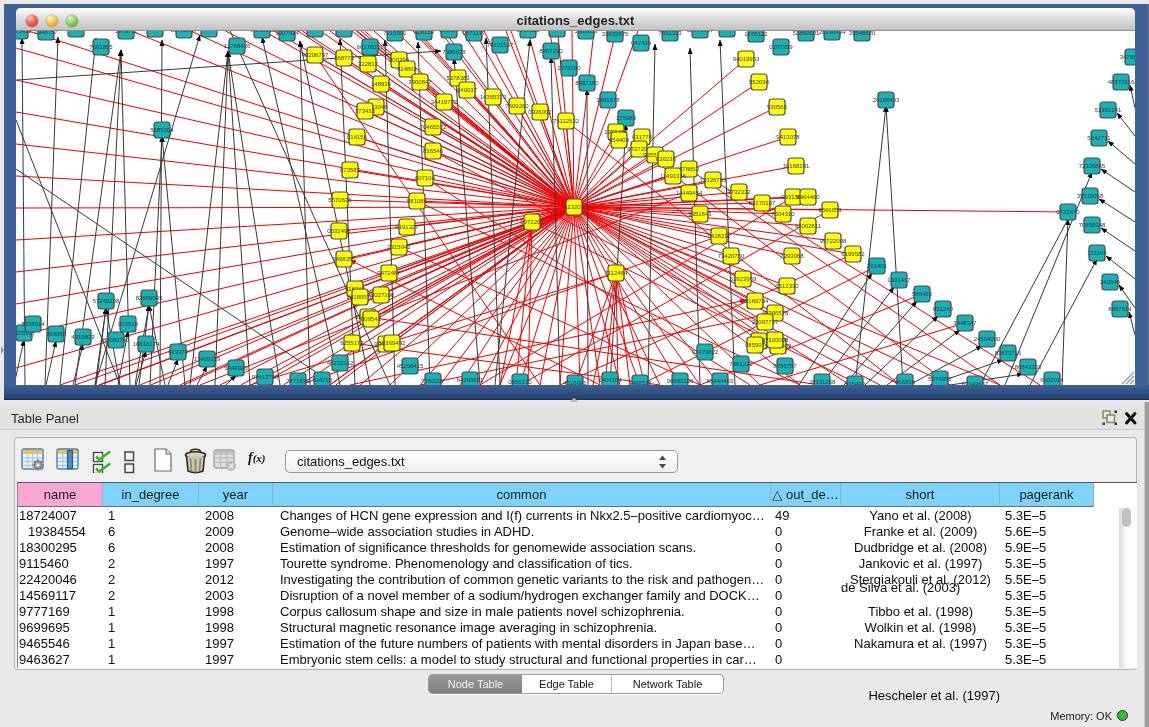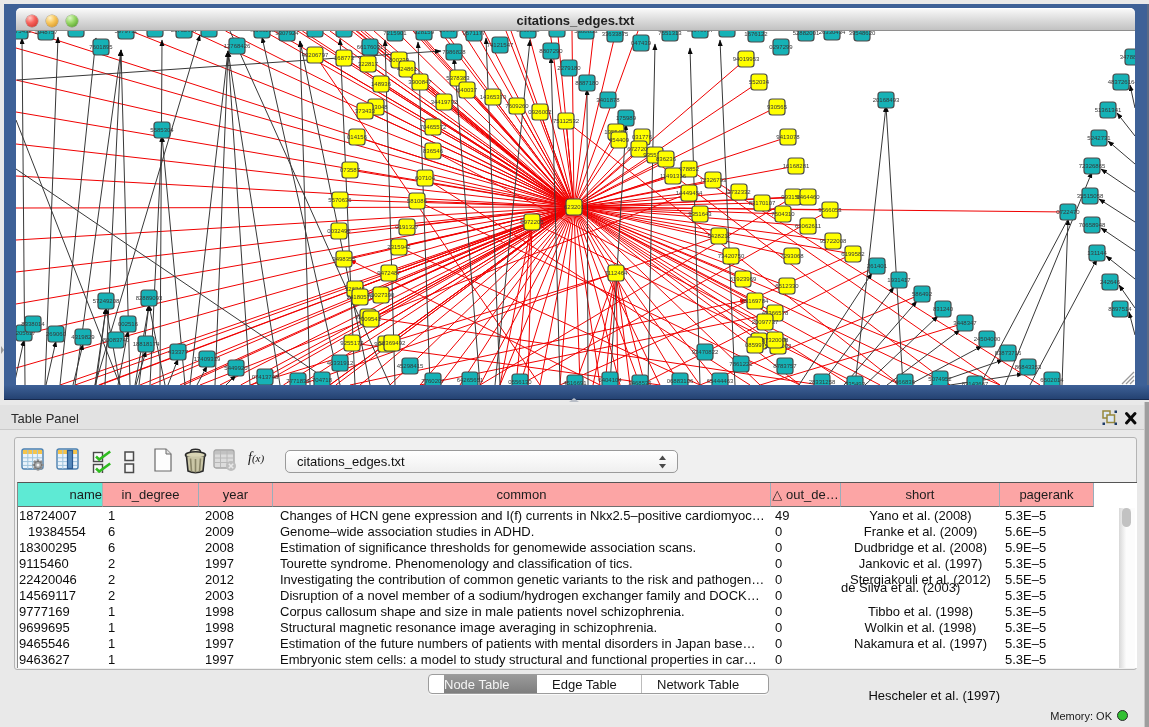--- a/index.html
+++ b/index.html
@@ -34,28 +34,28 @@
   #tablebox { left:17px; top:482px; width:1120px; height:186px;
               background:#fff; border-top:1px solid #555; border-left:1px solid #888; }
 
   #dropdown { left:285px; top:450px; width:393px; height:23px; background:linear-gradient(#fff,#efefef);
               border:1px solid #9a9a9a; border-radius:5px; font-size:13px; color:#111;
               line-height:21px; padding-left:11px; }
 
   
   .hc { position:absolute; top:483px; height:24px; font-size:13px; color:#1c1c1c;
         text-align:center; line-height:24px; border-right:1px solid #98aebb;
-        background:#fca5a5; border-bottom:1px solid #6e6e6e; }
+        background:#7dd3fc; border-bottom:1px solid #6e6e6e; }
   .row { position:absolute; font-size:13px; color:#0d0d0d; height:16px; line-height:16px; white-space:nowrap; }
 
   
   #segs { left:428px; top:674px; height:20px; border:1px solid #9c9c9c; border-radius:4px;
           background:#fff; display:flex; overflow:hidden;
           box-shadow:0 1px 0 rgba(255,255,255,.7); }
-  .seg { font-size:13px; line-height:19px; color:#161616;margin-left:15px; }
+  .seg { font-size:11px; line-height:19px; text-align:center; color:#161616; }
   .seg.sel { background:linear-gradient(#9a9a9a,#7e7e7e); color:#f4f4f4; }
 
   #memtxt { left:0; top:710px; width:1112px; text-align:right; font-size:11px; color:#1a1a1a; }
   #memdot { left:1117px; top:710px; width:11px; height:11px; border-radius:50%;
             background:#32c032; border:1.5px solid #2a2a2a; }
   #rstrip { left:1144px; top:402px; width:5px; height:325px; background:#9e9e9e;
             border-left:1px solid #c9c9c9; }
   #scrltrack { left:1119px; top:508px; width:16px; height:160px; background:linear-gradient(90deg,#d8d8d8,#fcfcfc 45%); }
   #scrlthumb { left:1122px; top:508px; width:9px; height:19px; background:#c2c2c2; border-radius:5px; }
   .icon { position:absolute; top:448px; }
@@ -778,30 +778,30 @@
     <line x1="7.5" y1="3" x2="7.5" y2="19" stroke="#b8b8b8"></line>
     <line x1="14" y1="3" x2="14" y2="19" stroke="#b8b8b8"></line>
     <line x1="2" y1="10" x2="20" y2="10" stroke="#b8b8b8"></line>
     <line x1="2" y1="14.5" x2="20" y2="14.5" stroke="#b8b8b8"></line>
     <circle cx="18" cy="18" r="5" fill="#bdbdbd"></circle>
     <g stroke="#e8e8e8" stroke-width="1.6">
       <line x1="15.8" y1="15.8" x2="20.2" y2="20.2"></line>
       <line x1="20.2" y1="15.8" x2="15.8" y2="20.2"></line>
     </g>
   </svg>
-<div class="abs" style="left:248px;top:450px;font-size:14px;font-style:italic;font-family:'Liberation Serif',serif;font-weight:normal;color:#111">f<span style="font-size:11px">(x)</span></div>
+<div class="abs" style="left:248px;top:450px;font-size:14px;font-style:italic;font-family:'Liberation Serif',serif;font-weight:bold;color:#111">f<span style="font-size:11px">(x)</span></div>
   <div class="abs" id="dropdown">citations_edges.txt
     <svg width="9" height="14" style="position:absolute;right:10px;top:4px">
       <path d="M1 5 L4.5 0.5 L8 5 z" fill="#4a4a4a"></path>
       <path d="M1 9 L4.5 13.5 L8 9 z" fill="#4a4a4a"></path>
     </svg>
   </div>
 
   <div class="abs" id="tablebox"></div>
-  <div class="hc" style="left:18px;width:85px;background:#5eead4;border-right:1px solid #b0b0b0;text-align:right;">name</div>
+  <div class="hc" style="left:18px;width:85px;background:#f9a8d4;border-right:1px solid #b0b0b0;">name</div>
 <div class="hc" style="left:103px;width:96px;">in_degree</div>
 <div class="hc" style="left:199px;width:74px;">year</div>
 <div class="hc" style="left:273px;width:498px;">common</div>
 <div class="hc" style="left:771px;width:70px;">△ out_de…</div>
 <div class="hc" style="left:841px;width:159px;">short</div>
 <div class="hc" style="left:1000px;width:94px;">pagerank</div>
   <div class="row" style="left:19px;top:508px">18724007</div>
 <div class="row" style="left:108px;top:508px">1</div>
 <div class="row" style="left:205px;top:508px">2008</div>
 <div class="row" style="left:280px;top:508px">Changes of HCN gene expression and I(f) currents in Nkx2.5–positive cardiomyoc…</div>

